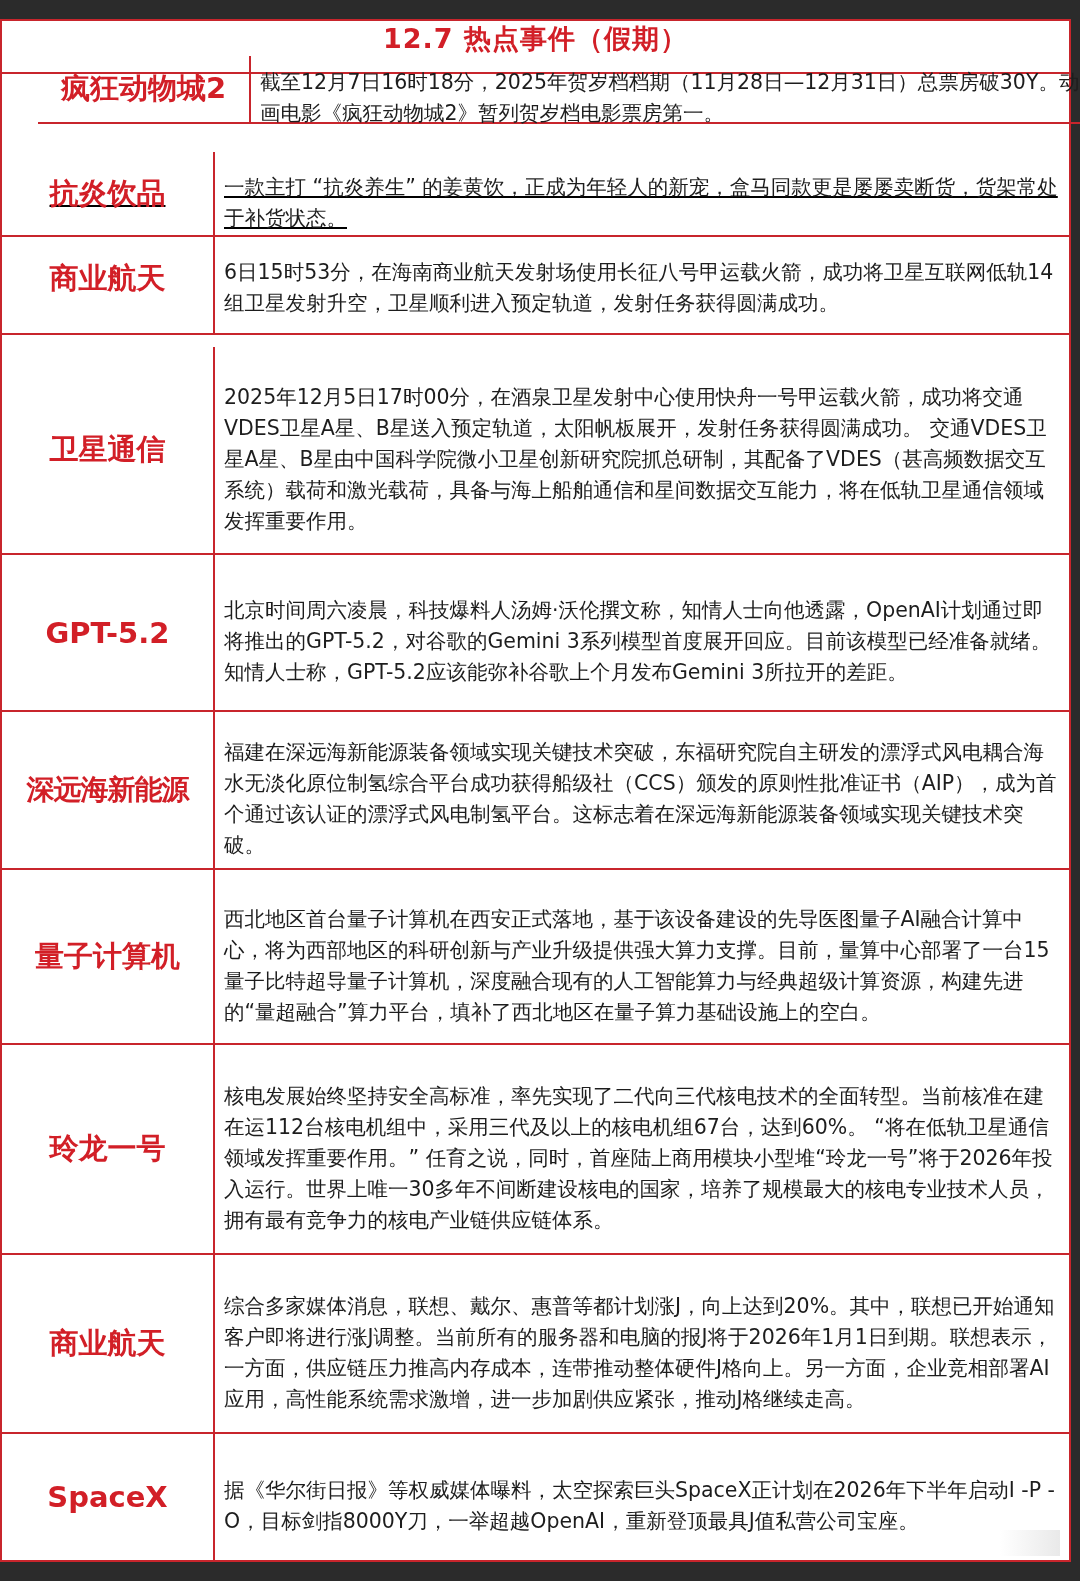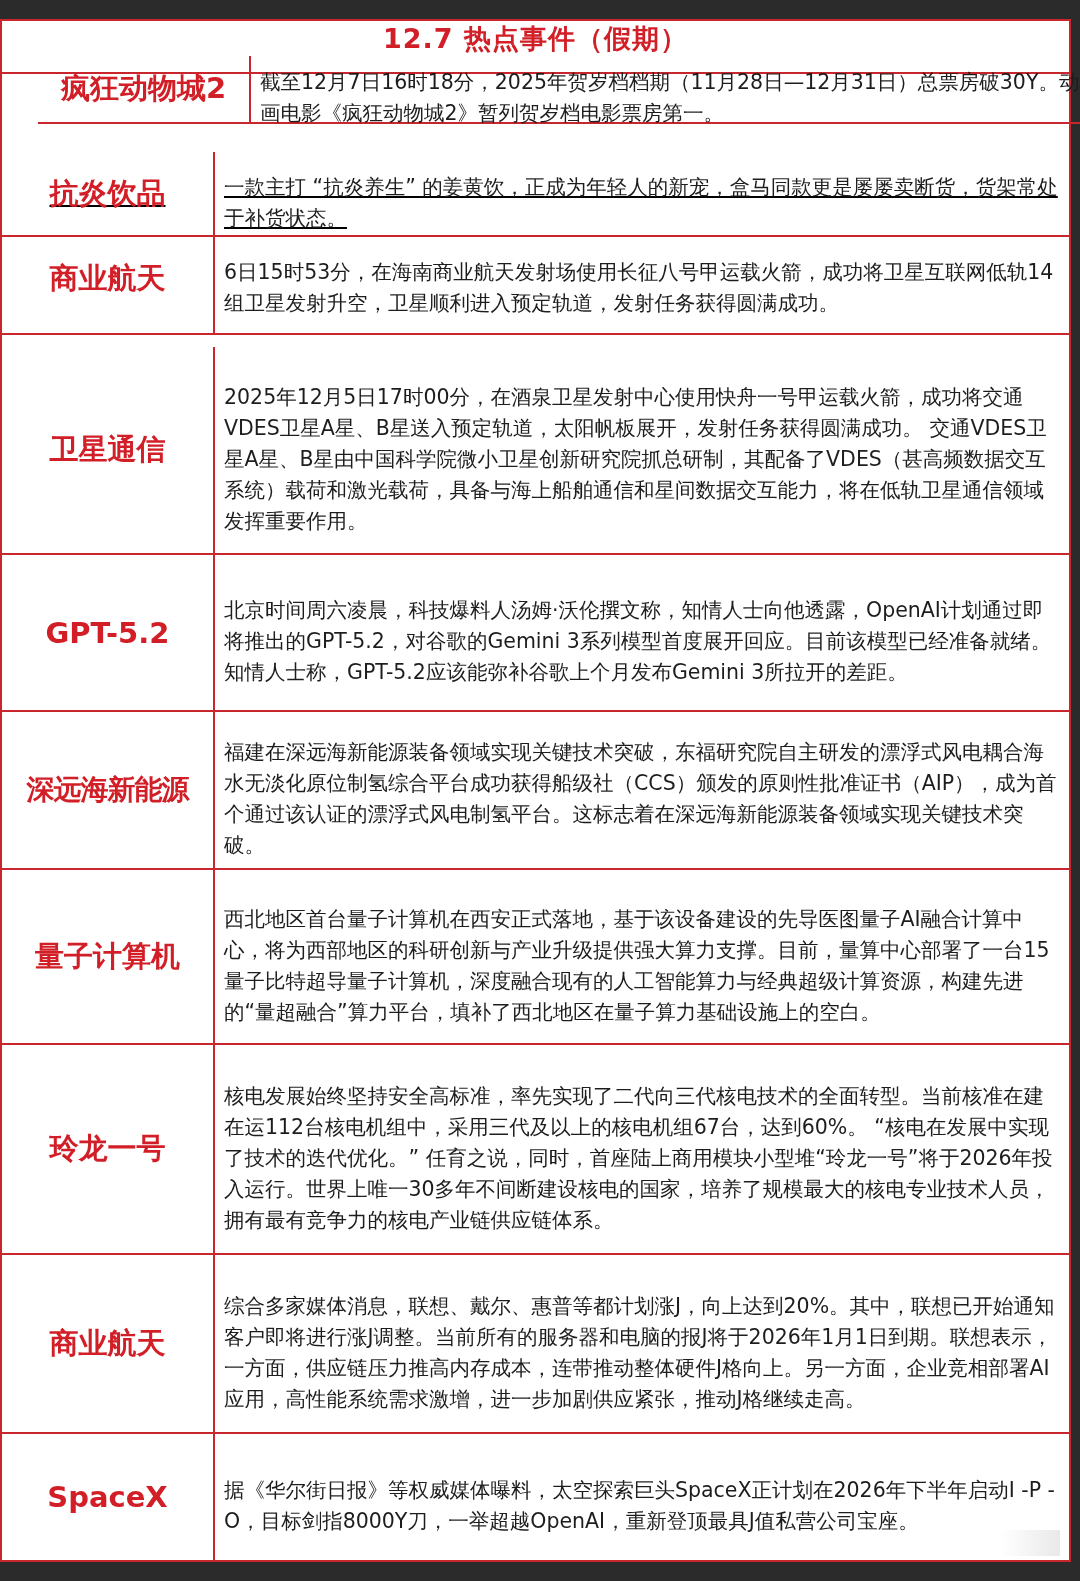--- a/index.html
+++ b/index.html
@@ -95,21 +95,21 @@
   <div class="row" style="top:849px;height:175px;">
     <div class="cell-topic">量子计算机</div>
     <div class="cell-desc">
         <span>西北地区首台量子计算机在西安正式落地，基于该设备建设的先导医图量子AI融合计算中心，将为西部地区的科研创新与产业升级提供强大算力支撑。目前，量算中心部署了一台15量子比特超导量子计算机，深度融合现有的人工智能算力与经典超级计算资源，构建先进的“量超融合”算力平台，填补了西北地区在量子算力基础设施上的空白。</span>
       </div>
   </div>
 
   <div class="row" style="top:1024px;height:210px;">
     <div class="cell-topic">玲龙一号</div>
     <div class="cell-desc">
-        <span>核电发展始终坚持安全高标准，率先实现了二代向三代核电技术的全面转型。当前核准在建在运112台核电机组中，采用三代及以上的核电机组67台，达到60%。 “核电在发展中实现了技术的迭代优化。” 任育之说，同时，首座陆上商用模块小型堆“玲龙一号”将于2026年投入运行。世界上唯一30多年不间断建设核电的国家，培养了规模最大的核电专业技术人员，拥有最有竞争力的核电产业链供应链体系。</span>
+        <span>核电发展始终坚持安全高标准，率先实现了二代向三代核电技术的全面转型。当前核准在建在运112台核电机组中，采用三代及以上的核电机组67台，达到60%。 “将在低轨卫星通信领域发挥重要作用。” 任育之说，同时，首座陆上商用模块小型堆“玲龙一号”将于2026年投入运行。世界上唯一30多年不间断建设核电的国家，培养了规模最大的核电专业技术人员，拥有最有竞争力的核电产业链供应链体系。</span>
       </div>
   </div>
 
   <div class="row" style="top:1234px;height:179px;">
     <div class="cell-topic">商业航天</div>
     <div class="cell-desc">
         <span>综合多家媒体消息，联想、戴尔、惠普等都计划涨J，向上达到20%。其中，联想已开始通知客户即将进行涨J调整。当前所有的服务器和电脑的报J将于2026年1月1日到期。联想表示，一方面，供应链压力推高内存成本，连带推动整体硬件J格向上。另一方面，企业竞相部署AI应用，高性能系统需求激增，进一步加剧供应紧张，推动J格继续走高。</span>
       </div>
   </div>
 

